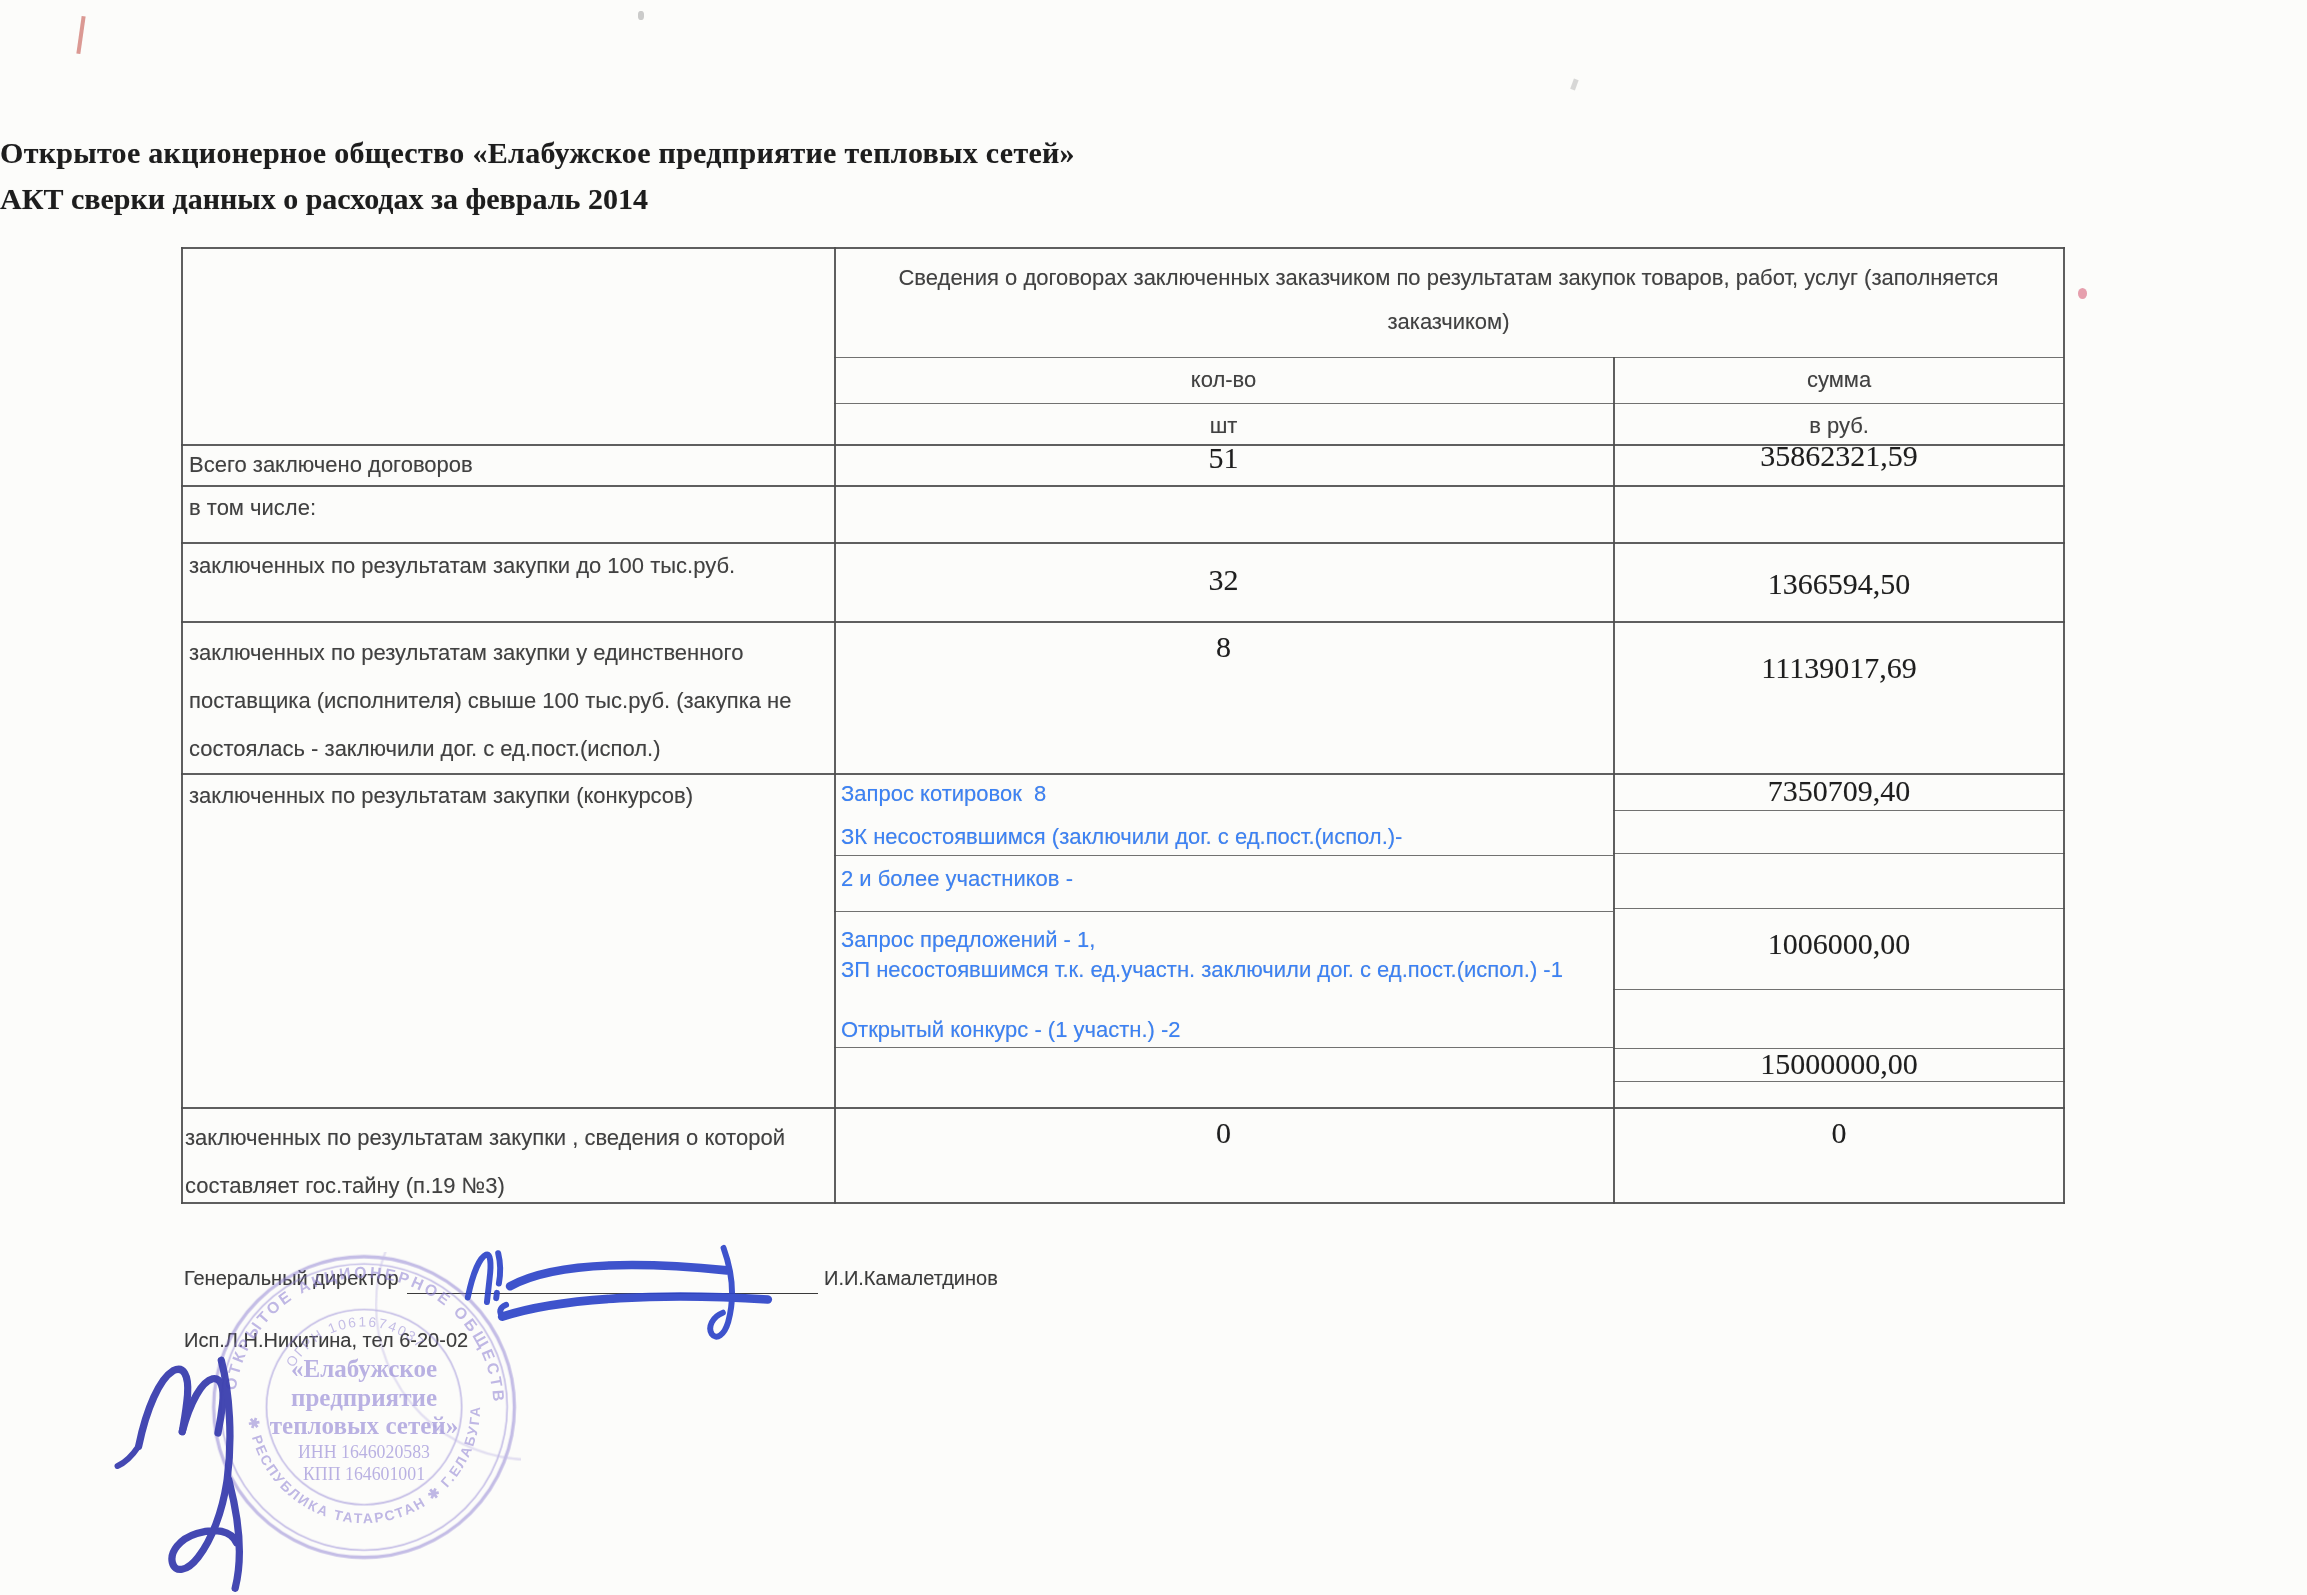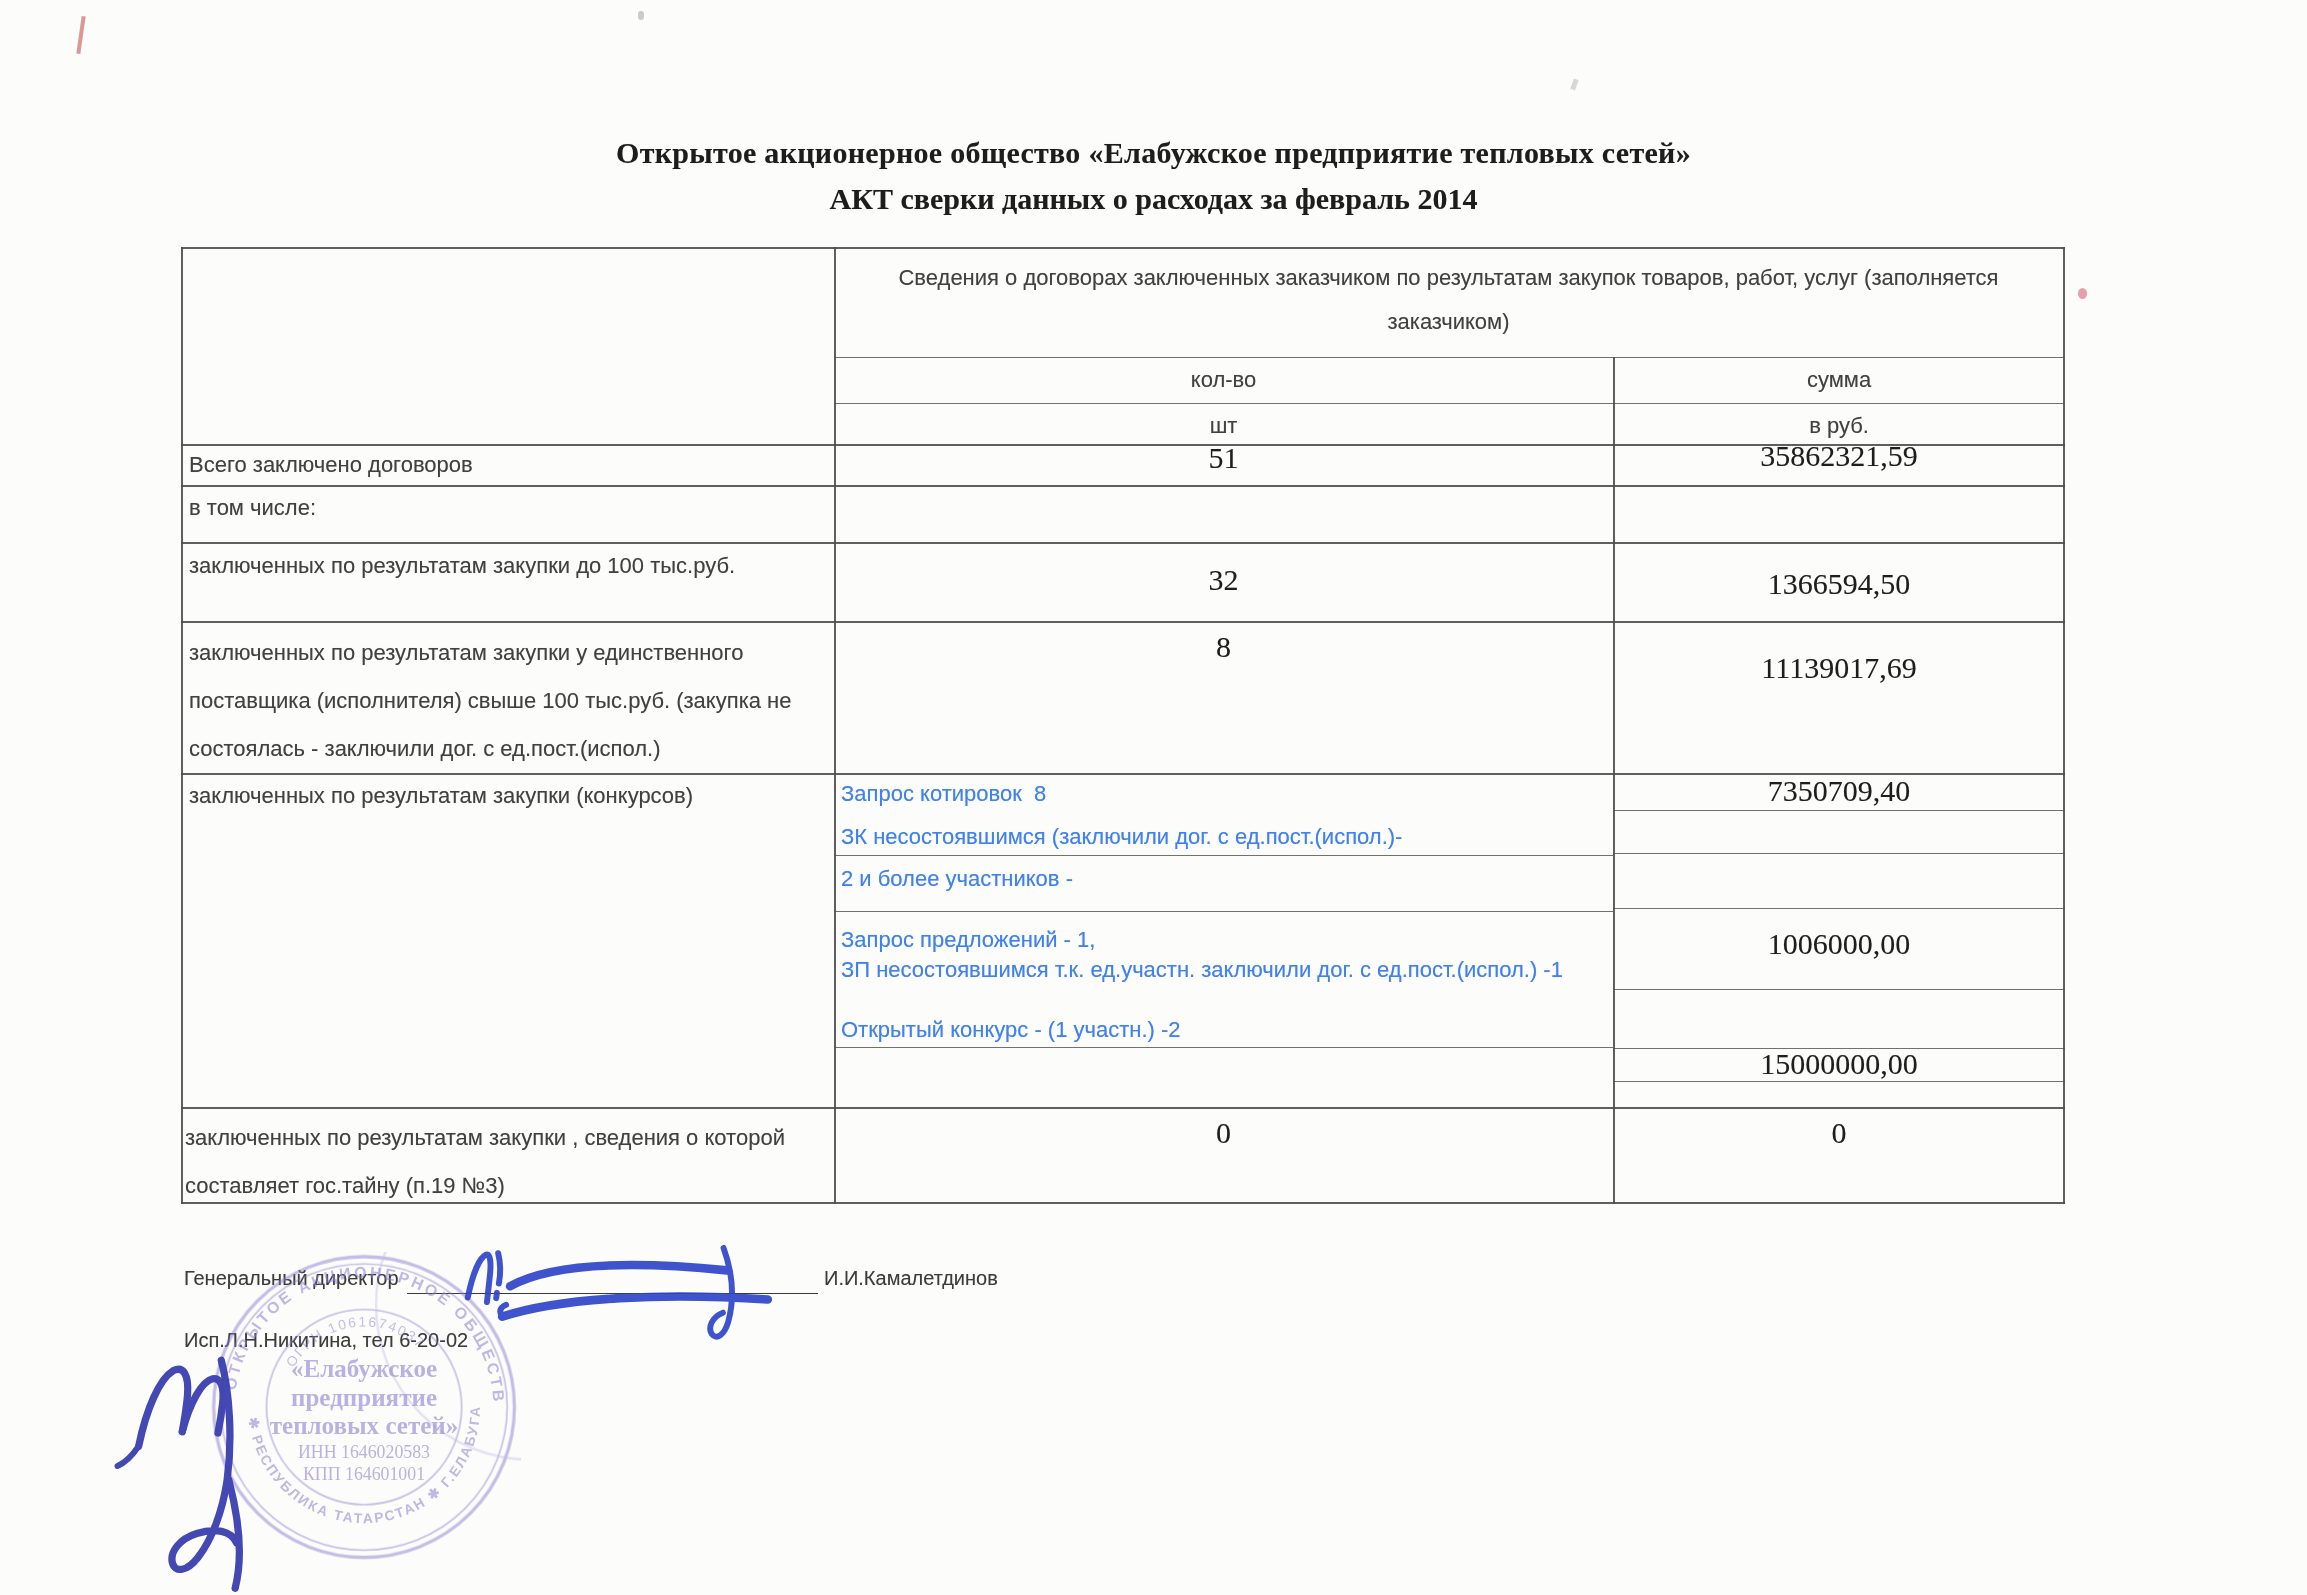--- a/index.html
+++ b/index.html
@@ -1,21 +1,21 @@
 <!DOCTYPE html>
 <html style="font-size:10.6px"><head>
 <meta charset="utf-8">
 <style>
   html,body{margin:0;padding:0;background:#d8d8d8;}
   .page{
     position:relative;width:2307px;height:1595px;background:#fcfcfa;
     overflow:hidden;font-family:"Liberation Sans",sans-serif;color:#3f3f3f;
   }
   
-  .title{position:absolute;left:0;top:136px;width:100%;text-align:center;
+  .title{position:absolute;left:0;top:136px;width:100%;text-align:left;
     font-family:"Liberation Serif",serif;font-weight:bold;color:#1d1d1d;
     text-shadow:0 0 0.7px rgba(40,40,40,.35);}
   .title .t1{font-size:30px;letter-spacing:0.3px;}
   .title .t2{font-size:30px;margin-top:12px;}
   
   .tbl{position:absolute;left:181px;top:247px;width:1884px;height:777px;}
   .vl,.hl{position:absolute;background:#4e4e4e;opacity:.9;}
   .vl{width:2px;}
   .hl{height:2px;}
   .hl.thin{height:1.3px;opacity:.8;}

